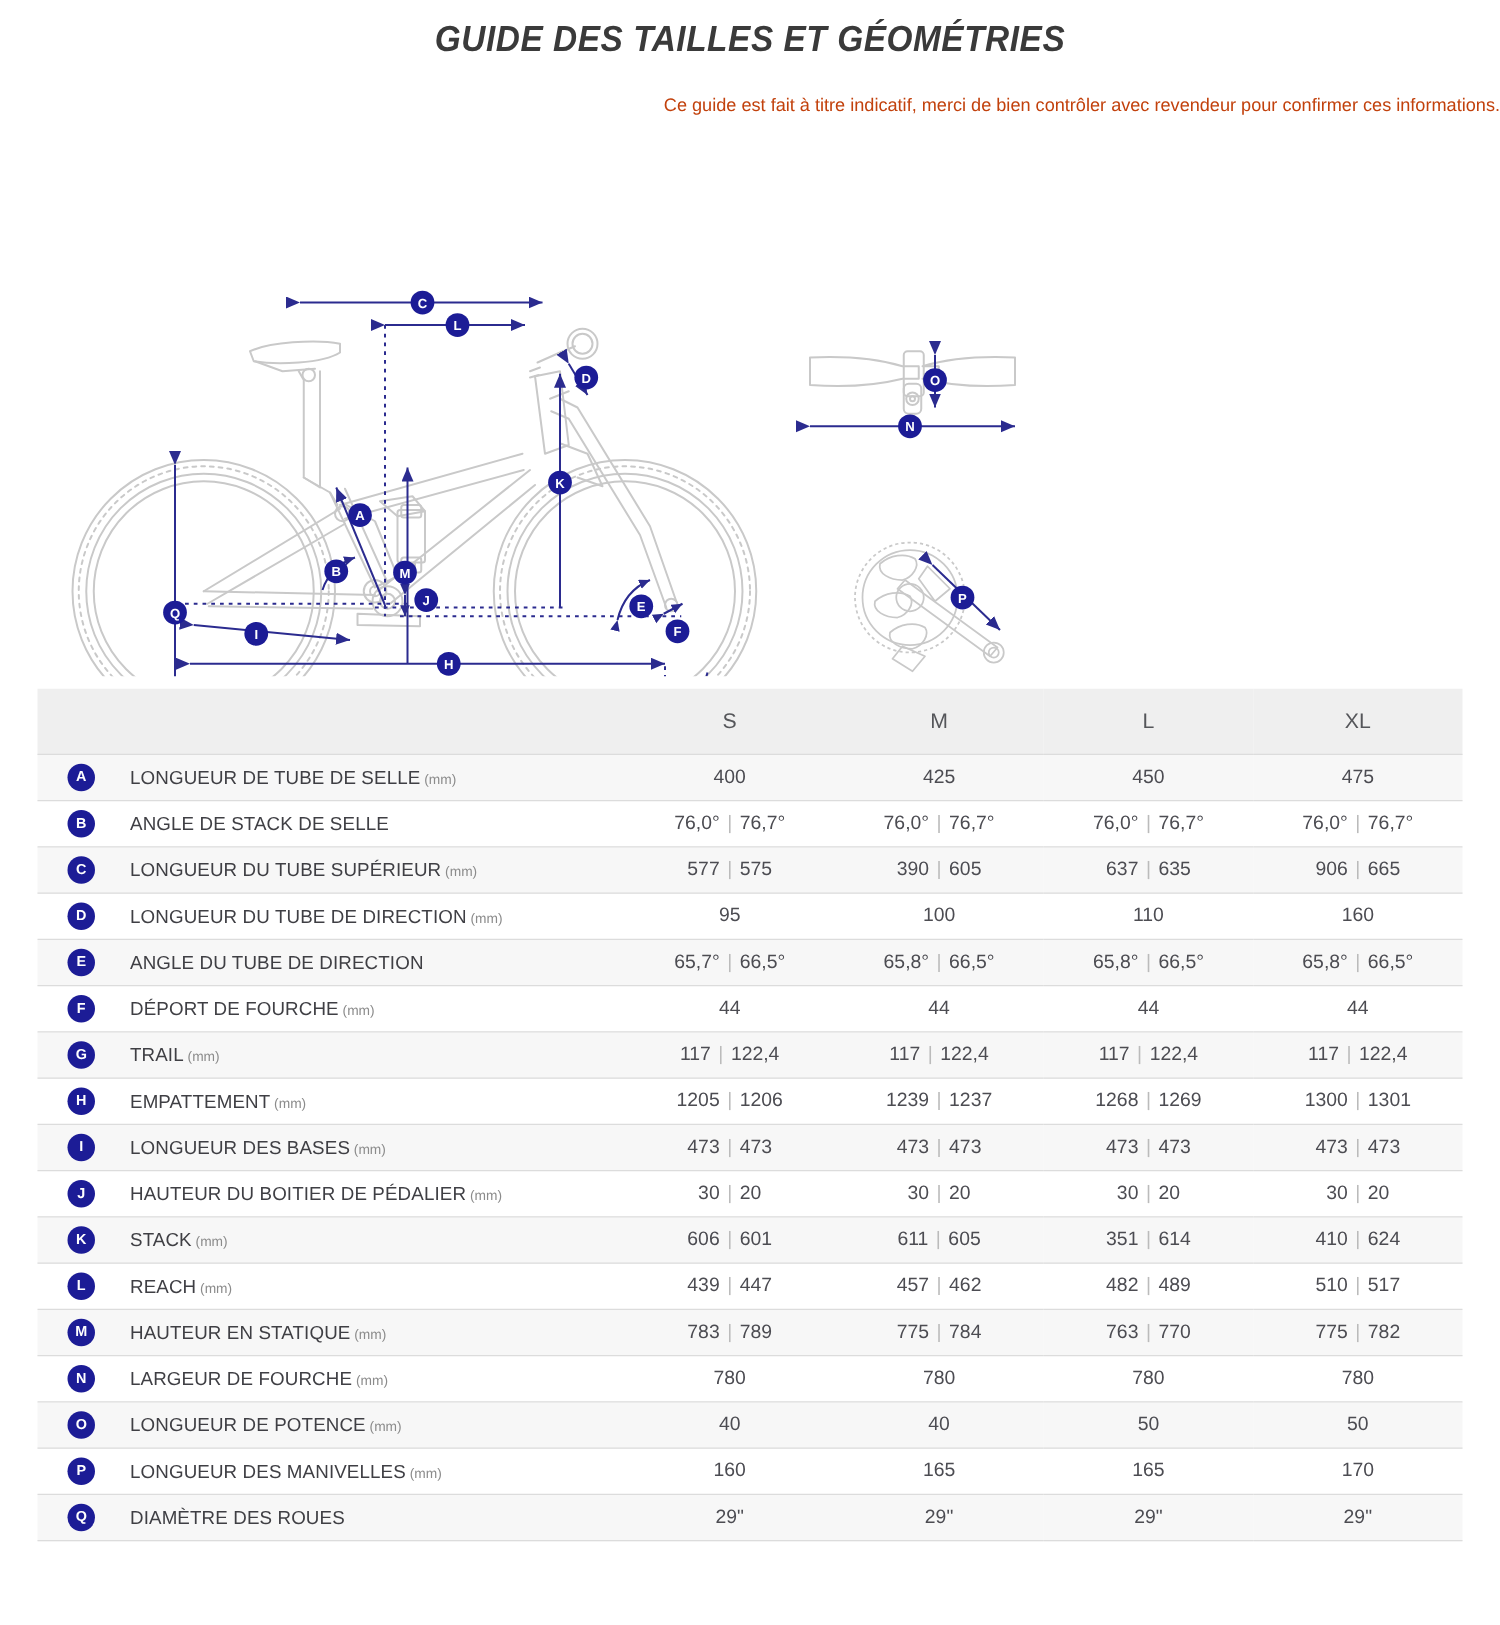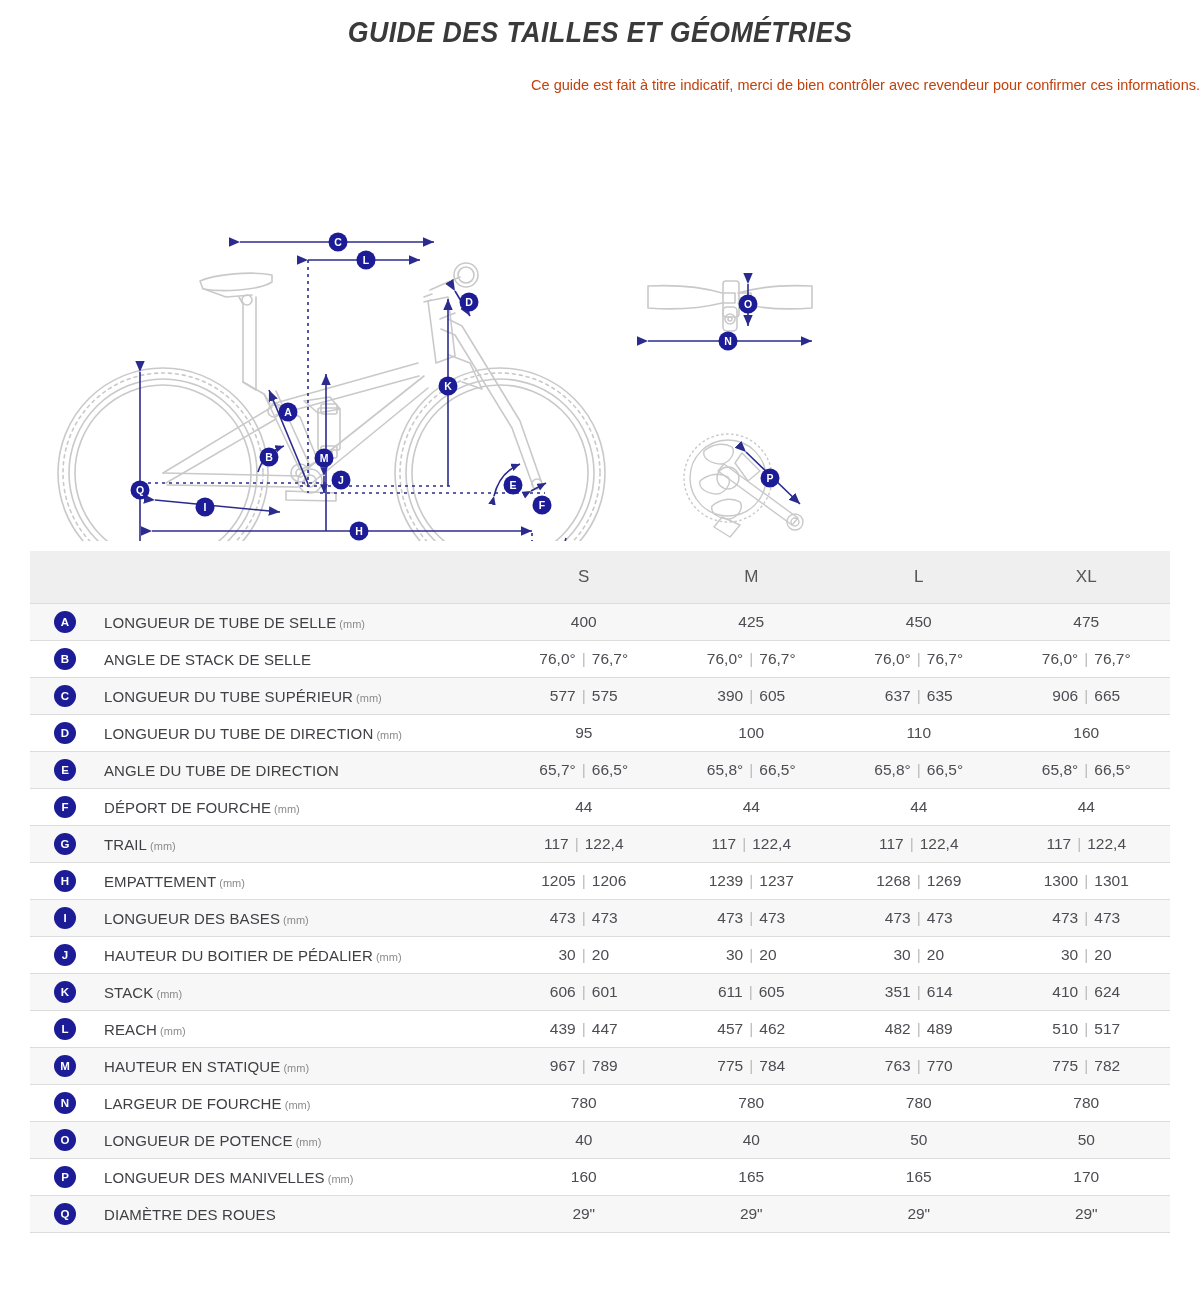--- a/index.html
+++ b/index.html
@@ -472,21 +472,21 @@
         <td class="badge-cell"><span class="badge">L</span></td>
         <td class="label-cell"><span>REACH</span><span class="unit"> (mm)</span></td>
         <td class="val-cell"><span>439</span><span class="val-sep">|</span><span>447</span></td>
         <td class="val-cell"><span>457</span><span class="val-sep">|</span><span>462</span></td>
         <td class="val-cell"><span>482</span><span class="val-sep">|</span><span>489</span></td>
         <td class="val-cell"><span>510</span><span class="val-sep">|</span><span>517</span></td>
       </tr>
       <tr class="odd">
         <td class="badge-cell"><span class="badge">M</span></td>
         <td class="label-cell"><span>HAUTEUR EN STATIQUE</span><span class="unit"> (mm)</span></td>
-        <td class="val-cell"><span>967</span><span class="val-sep">|</span><span>789</span></td>
+        <td class="val-cell"><span>783</span><span class="val-sep">|</span><span>789</span></td>
         <td class="val-cell"><span>775</span><span class="val-sep">|</span><span>784</span></td>
         <td class="val-cell"><span>763</span><span class="val-sep">|</span><span>770</span></td>
         <td class="val-cell"><span>775</span><span class="val-sep">|</span><span>782</span></td>
       </tr>
       <tr class="even">
         <td class="badge-cell"><span class="badge">N</span></td>
         <td class="label-cell"><span>LARGEUR DE FOURCHE</span><span class="unit"> (mm)</span></td>
         <td class="val-cell"><span>780</span></td>
         <td class="val-cell"><span>780</span></td>
         <td class="val-cell"><span>780</span></td>

